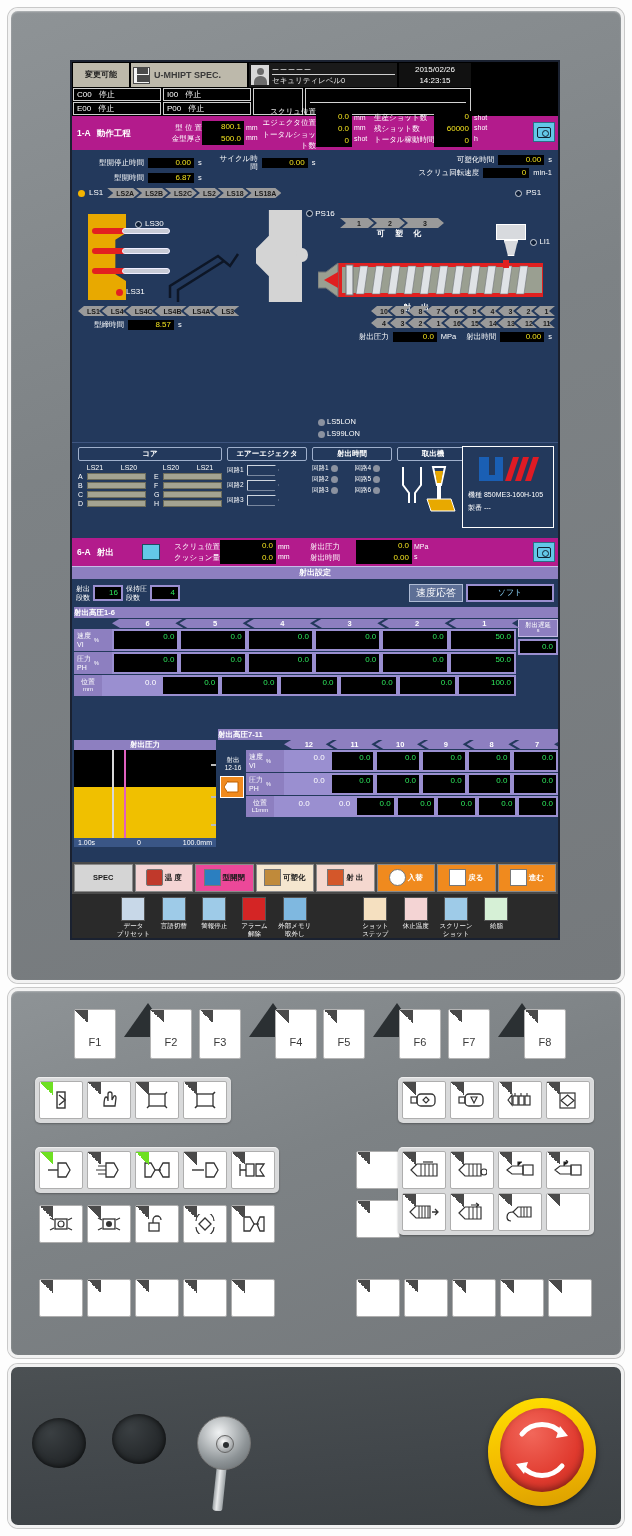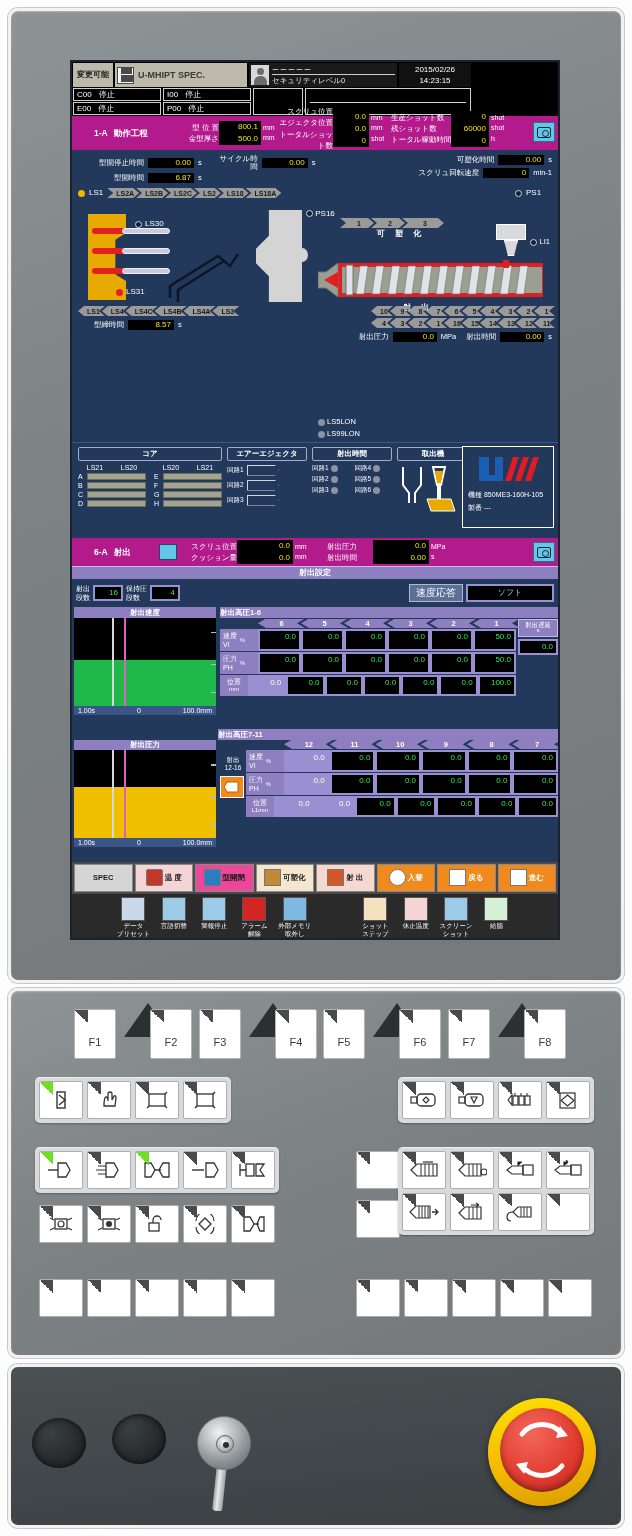--- a/index.html
+++ b/index.html
@@ -39,21 +39,21 @@
     position:absolute; left:70px; top:60px; width:490px; height:880px;
     background:#23395c;
     border:2px solid #1a2130;
     overflow:hidden;
     font-size:7px; color:#ffffff; line-height:1;
   }
 
   
   .hdr1 { display:flex; height:26px; background:#000; gap:2px; padding:1px; }
   .hdr-chg {
-    width:40px; background:#bdb9ab; color:#1b1b1b; font-size:8px;
+    width:56px; background:#bdb9ab; color:#1b1b1b; font-size:8px;
     display:flex; align-items:center; justify-content:center; font-weight:bold;
   }
   .hdr-spec {
     flex:1; background:#bdb9ab; color:#3a3a3a; display:flex; align-items:center;
     padding-left:2px; font-size:9px; gap:4px; font-weight:bold;
   }
   .fd-icon { width:17px; height:17px; background:#f5f5f5; border:1.5px solid #4a4a4a; position:relative; }
   .fd-icon:before { content:""; position:absolute; left:3px; top:0; width:11px; height:6px; background:#4a4a4a; }
   .fd-icon:after { content:""; position:absolute; left:2.5px; bottom:1px; width:12px; height:7px; background:#4a4a4a; }
   .hdr-user {
@@ -74,21 +74,21 @@
     flex:1; background:#000; border:1px solid #cfcfcf; color:#fff; font-size:8px;
     display:flex; align-items:center; padding-left:3px; gap:7px;
   }
   .hdr2-blank { width:50px; background:#000; border:1px solid #cfcfcf; }
   .hdr2-long { flex:1; background:#000; border:1px solid #cfcfcf; position:relative; }
   .hdr2-long:after { content:""; position:absolute; left:4px; right:4px; top:50%; height:1px; background:#d4d4d4; }
   .hdr2-end { width:84px; background:#000; }
 
   
   .mbar { background:#b31b8c; display:flex; height:34px; align-items:stretch; position:relative; }
-  .mbar-title { width:78px; display:flex; align-items:center; font-size:8.5px; gap:6px; padding-left:5px; font-weight:bold;margin-left:17px;}
+  .mbar-title { width:78px; display:flex; align-items:center; font-size:8.5px; gap:6px; padding-left:5px; font-weight:bold;}
   .mb-grp { display:flex; align-items:center; }
   .mb-lbls { display:flex; flex-direction:column; justify-content:center; font-size:7.5px; line-height:1.5; text-align:right; }
   .mb-vals { background:#000; display:flex; flex-direction:column; justify-content:center;
              font-size:8px; color:#f2e21f; line-height:1.5; text-align:right; padding:0 3px; }
   .mb-units { display:flex; flex-direction:column; justify-content:center; font-size:7px; line-height:1.5; padding-left:2px; }
   .cam-btn { position:absolute; right:3px; top:6px; width:22px; height:20px; background:#63c8e8; border:1px solid #2b6e86;
              display:flex; align-items:center; justify-content:center; }
   .cam-g { width:14px; height:11px; border:1.5px solid #123; border-radius:2px; position:relative; background:#63c8e8;}
   .cam-g:after{content:"";position:absolute;left:3.5px;top:2px;width:5px;height:5px;border:1.5px solid #123;border-radius:50%;}
 
@@ -690,36 +690,20 @@
       <span class="cfg-lbl">射出<br>段数</span>
       <span class="cfg-val" style="width:30px">16</span>
       <span class="cfg-lbl">保持圧<br>段数</span>
       <span class="cfg-val" style="width:30px">4</span>
       <span style="flex:1"></span>
       <span class="resp-lbl">速度応答</span>
       <span class="resp-val">ソフト</span>
     </div>
 
     <div style="display:flex;background:#23395c;height:122px">
-      <div style="width:146px;padding:0 2px">
-        <div class="graph-hd">射出速度</div>
-        <div class="graph-box" style="height:88px;position:relative">
-          <div style="position:absolute;left:0;bottom:0;width:100%;height:52%;background:#1fb84a"></div>
-          <div style="position:absolute;left:38px;top:0;width:1.5px;height:100%;background:#d8d8d8"></div>
-          <div style="position:absolute;left:50px;top:0;width:1.5px;height:100%;background:#e060c0"></div>
-          <div style="position:absolute;right:0;top:14px;width:5px;height:1.5px;background:#bbb"></div>
-          <div style="position:absolute;right:0;top:46px;width:5px;height:1.5px;background:#bbb"></div>
-          <div style="position:absolute;right:0;top:74px;width:5px;height:1.5px;background:#bbb"></div>
-        </div>
-        <div class="graph-ft">
-          <span>1.00s</span>
-          <span>0</span>
-          <span>100.0mm</span>
-        </div>
-      </div>
       <div style="flex:1;padding-left:2px">
         <div class="tbl-hdr">射出高圧1-6</div>
         <div style="display:flex;align-items:stretch;margin-top:1px">
           <div style="flex:1">
             <div style="display:flex;margin-left:38px">
               <span class="stage-chev">6</span>
               <span class="stage-chev">5</span>
               <span class="stage-chev">4</span>
               <span class="stage-chev">3</span>
               <span class="stage-chev">2</span>

